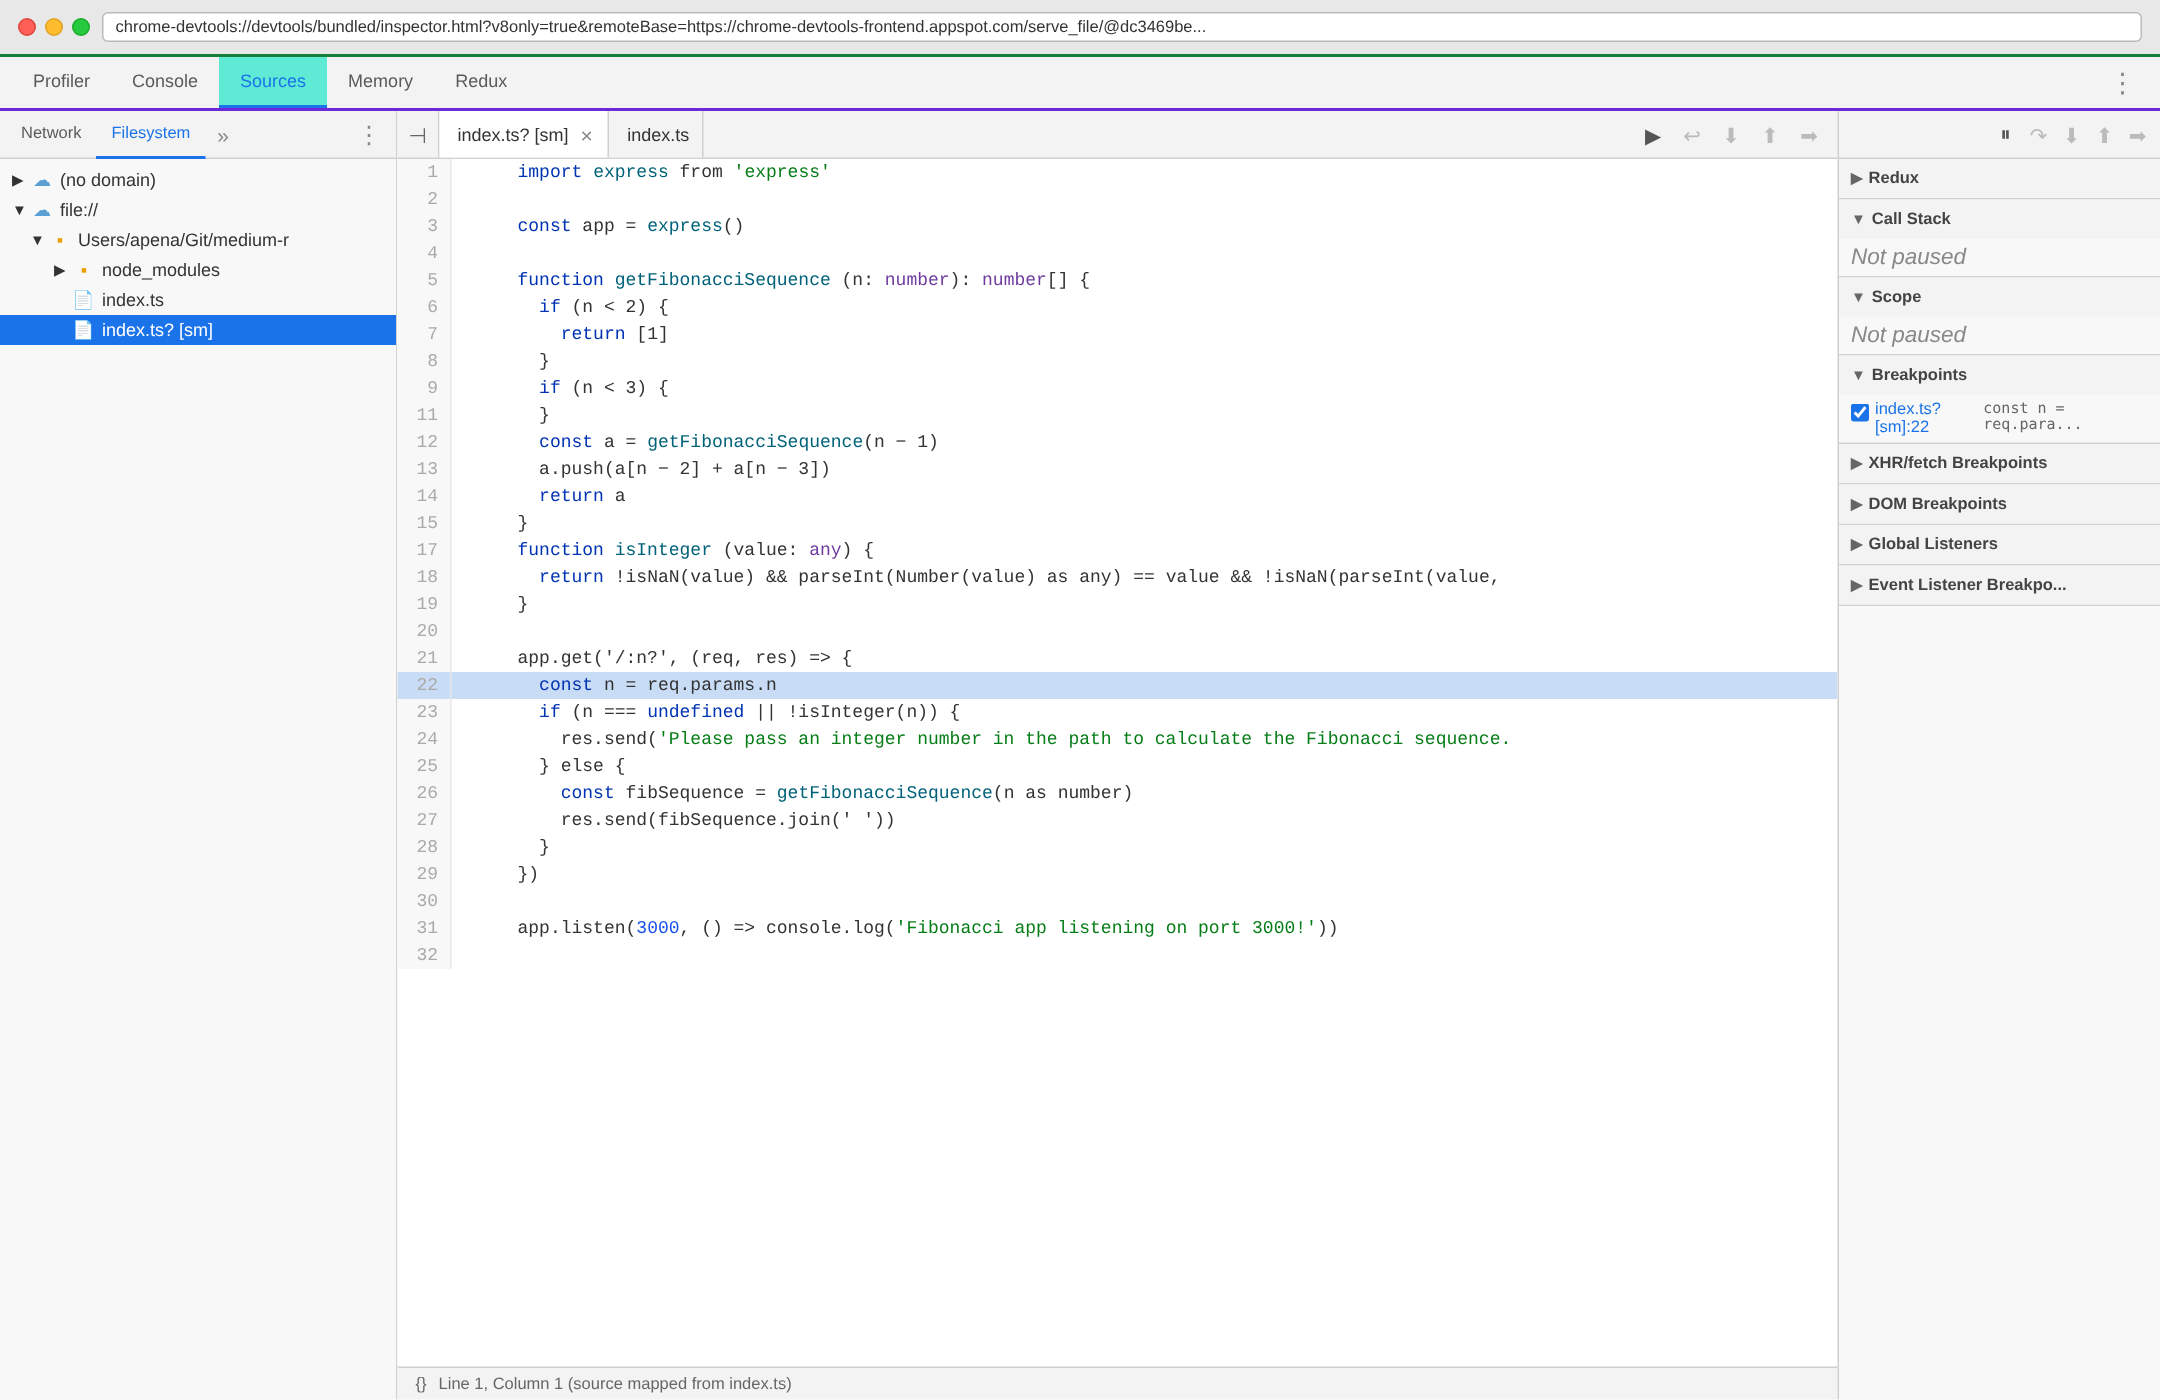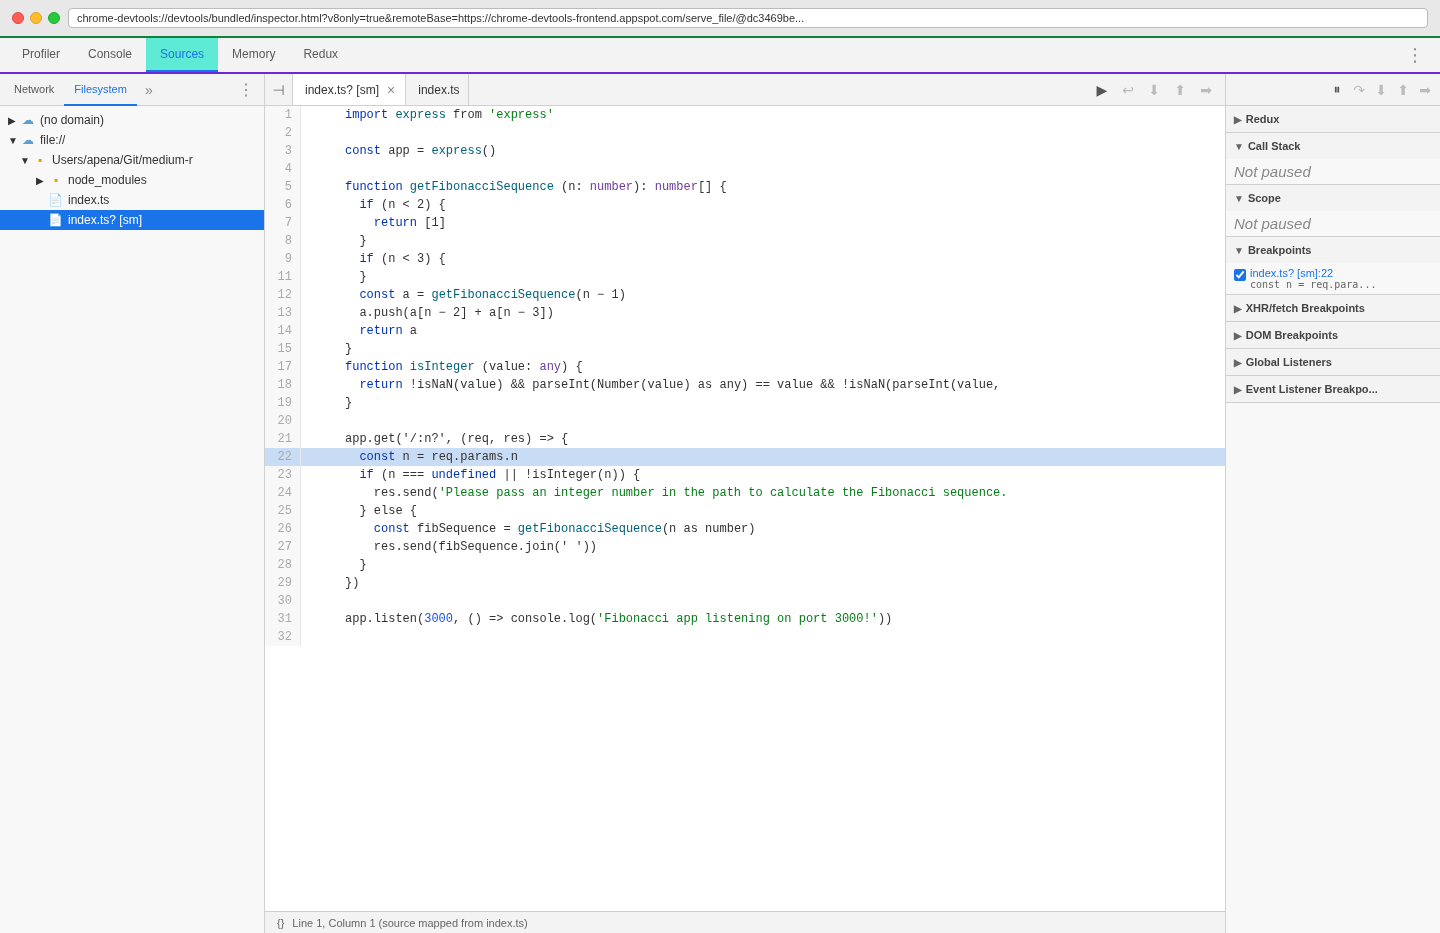--- a/index.html
+++ b/index.html
@@ -305,21 +305,21 @@
     }
     .breakpoint-checkbox {
       width: 12px;
       height: 12px;
       accent-color: #1a73e8;
       margin-top: 2px;
       flex-shrink: 0;
     }
     .breakpoint-text {
       display: flex;
-      flex-direction: column;
+      flex-direction: row;
     }
     .breakpoint-file { color: #1a73e8; font-size: 11px; }
     .breakpoint-code { color: #666; font-size: 10px; font-family: monospace; }
   </style>
 </head>
 <body>
 
 <div id="titlebar">
   <div class="traffic-lights">
     <div class="traffic-light tl-red"></div>

